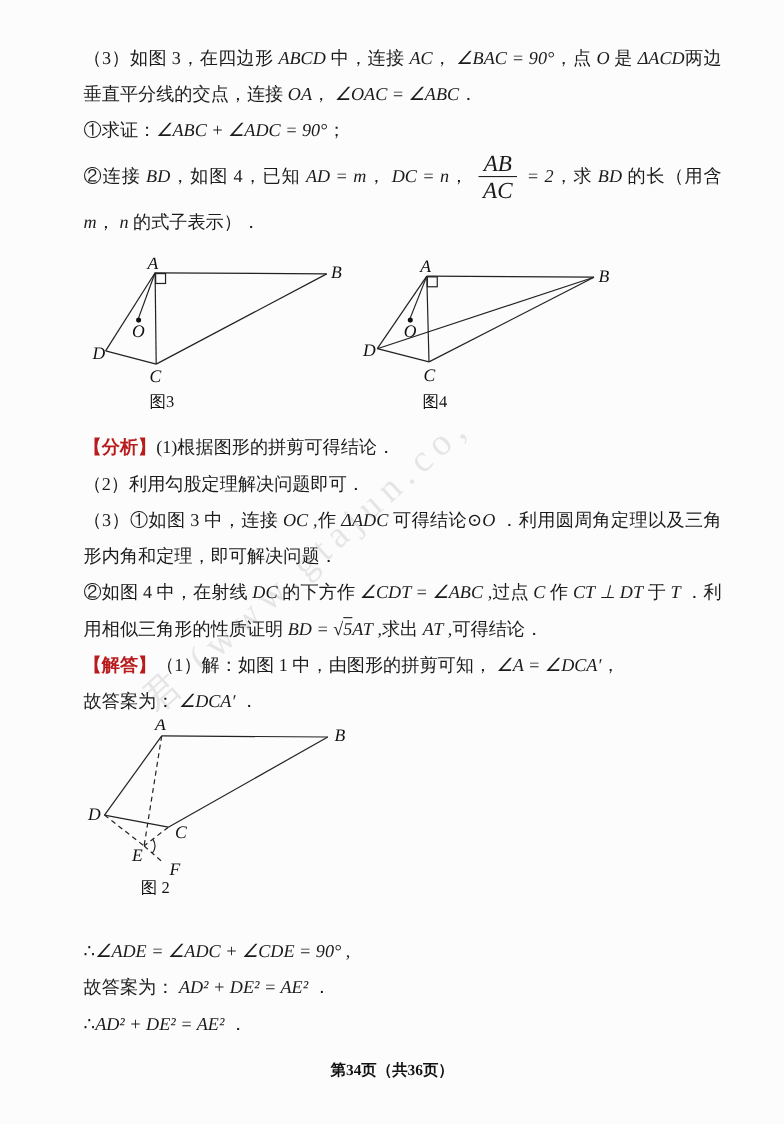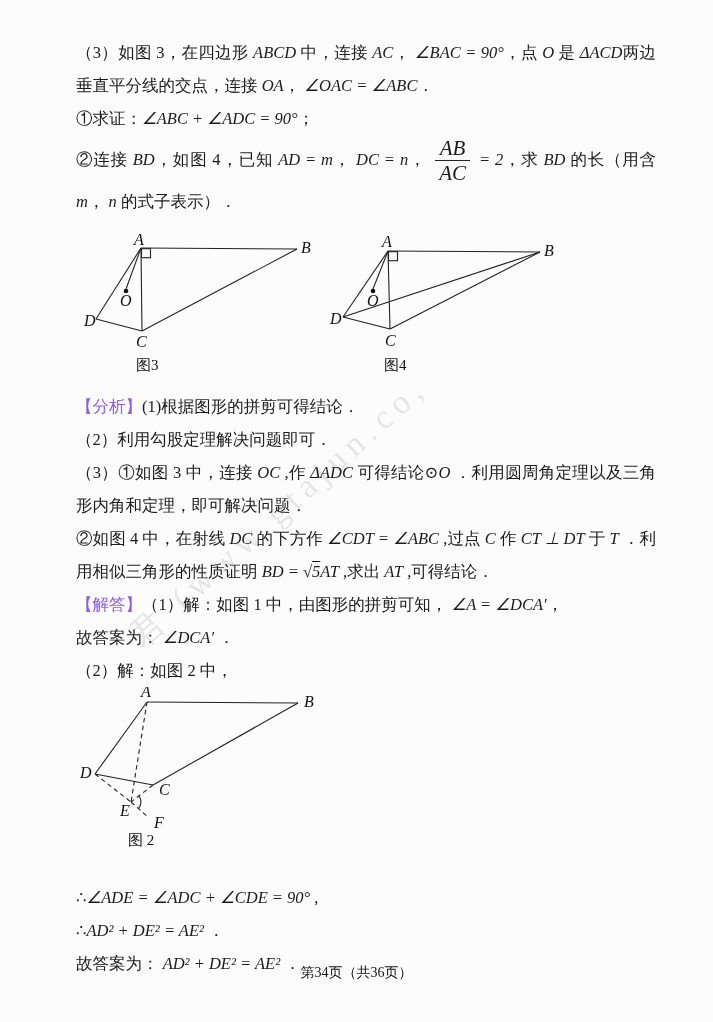--- a/index.html
+++ b/index.html
@@ -15,21 +15,21 @@
     color:rgba(110,110,110,0.16);pointer-events:none;
     font-family:"Liberation Serif",serif;
   }
   .textblock{position:relative;z-index:1;padding:0 57px 0 76px;}
   #block1{padding-top:36px;}
   #block2{margin-top:8px;}
   #block3{margin-top:28px;}
   .para{font-size:16.5px;line-height:33px;text-align:justify;margin:0;}
   .cjk{font-style:normal;}
   .math{font-style:italic;font-family:"Liberation Serif",serif;}
-  .label{color:#8b5cf6;font-weight:normal;}
+  .label{color:#b91c1c;font-weight:bold;}
   .frac{
     display:inline-block;vertical-align:-15px;text-align:center;
     line-height:1.15;font-style:italic;margin:0 4px;font-size:21px;
   }
   .frac .num{display:block;border-bottom:1.3px solid #222;padding:1px 4px 0;}
   .frac .den{display:block;padding:0 4px;}
   .ovl{text-decoration:overline;}
   .figrow{position:relative;z-index:1;}
   #figrow1{height:148px;margin-top:16px;}
   #figrow2{height:166px;}
@@ -37,21 +37,21 @@
   #fig3{left:84px;}
   #fig4{left:328px;}
   #fig2{left:78px;}
   .figsvg line,.figsvg path,.figsvg rect{stroke:#222;stroke-width:1.1;fill:none;}
   .figsvg .dash{stroke-dasharray:4.5,3.5;}
   .figsvg text{font-family:"Liberation Serif",serif;font-size:16px;font-style:italic;fill:#111;stroke:none;}
   .figsvg text.cap{font-style:normal;font-size:15px;}
   .figsvg circle{fill:#111;stroke:none;}
   .footer{
     position:absolute;left:0;right:0;bottom:40px;z-index:1;
-    text-align:center;font-size:14px;color:#111;
+    text-align:center;font-size:14px;color:#111;font-weight:bold;
   }
 </style>
 </head>
 <body>
 
 <div class="page">
 
   <div class="watermark">君 (www.gtajun.co,</div>
 
   <div class="textblock" id="block1">
@@ -100,21 +100,20 @@
     </svg>
   </div>
 
   <div class="textblock" id="block2">
       <div class="para"><span class="label">【分析】</span><span class="cjk">(1)根据图形的拼剪可得结论．</span></div>
       <div class="para"><span class="cjk">（2）利用勾股定理解决问题即可．</span></div>
       <div class="para"><span class="cjk">（3）①如图 3 中，连接 </span><span class="math">OC</span><span class="cjk"> ,作 </span><span class="math">ΔADC</span><span class="cjk"> 可得结论⊙</span><span class="math">O</span><span class="cjk"> ．利用圆周角定理以及三角形内角和定理，即可解决问题．</span></div>
       <div class="para"><span class="cjk">②如图 4 中，在射线 </span><span class="math">DC</span><span class="cjk"> 的下方作 </span><span class="math">∠CDT = ∠ABC</span><span class="cjk"> ,过点 </span><span class="math">C</span><span class="cjk"> 作 </span><span class="math">CT ⊥ DT</span><span class="cjk"> 于 </span><span class="math">T</span><span class="cjk"> ．利用相似三角形的性质证明 </span><span class="math">BD = </span><span class="math">√<span class="ovl">5</span></span><span class="math">AT</span><span class="cjk"> ,求出 </span><span class="math">AT</span><span class="cjk"> ,可得结论．</span></div>
       <div class="para"><span class="label">【解答】</span><span class="cjk">（1）解：如图 1 中，由图形的拼剪可知， </span><span class="math">∠A = ∠DCA′</span><span class="cjk">，</span></div>
       <div class="para"><span class="cjk">故答案为： </span><span class="math">∠DCA′</span><span class="cjk"> ．</span></div>
-      <div class="para"><span class="cjk">（2）解：如图 2 中，</span></div>
     </div>
 
   <div class="figrow" id="figrow2">
     <svg id="fig2" class="figsvg" width="260" height="166">
       <g>
         <line x1="69" y1="15" x2="220" y2="16"></line>
         <line x1="69" y1="15" x2="17" y2="87"></line>
         <line x1="17" y1="87" x2="75" y2="98"></line>
         <line x1="75" y1="98" x2="220" y2="16"></line>
       </g>
@@ -130,21 +129,21 @@
       <text x="2" y="91">D</text>
       <text x="81" y="108">C</text>
       <text x="42" y="129">E</text>
       <text x="76" y="141">F</text>
       <text x="50" y="158" class="cap">图 2</text>
     </svg>
   </div>
 
   <div class="textblock" id="block3">
       <div class="para"><span class="cjk">∴</span><span class="math">∠ADE = ∠ADC + ∠CDE = 90°</span><span class="cjk"> ,</span></div>
+      <div class="para"><span class="cjk">故答案为： </span><span class="math">AD² + DE² = AE²</span><span class="cjk"> ．</span></div>
       <div class="para"><span class="cjk">∴</span><span class="math">AD² + DE² = AE²</span><span class="cjk"> ．</span></div>
-      <div class="para"><span class="cjk">故答案为： </span><span class="math">AD² + DE² = AE²</span><span class="cjk"> ．</span></div>
     </div>
 
   <div class="footer">
     <span>第34页（共36页）</span>
   </div>
 
 </div>
 
 </body></html>

